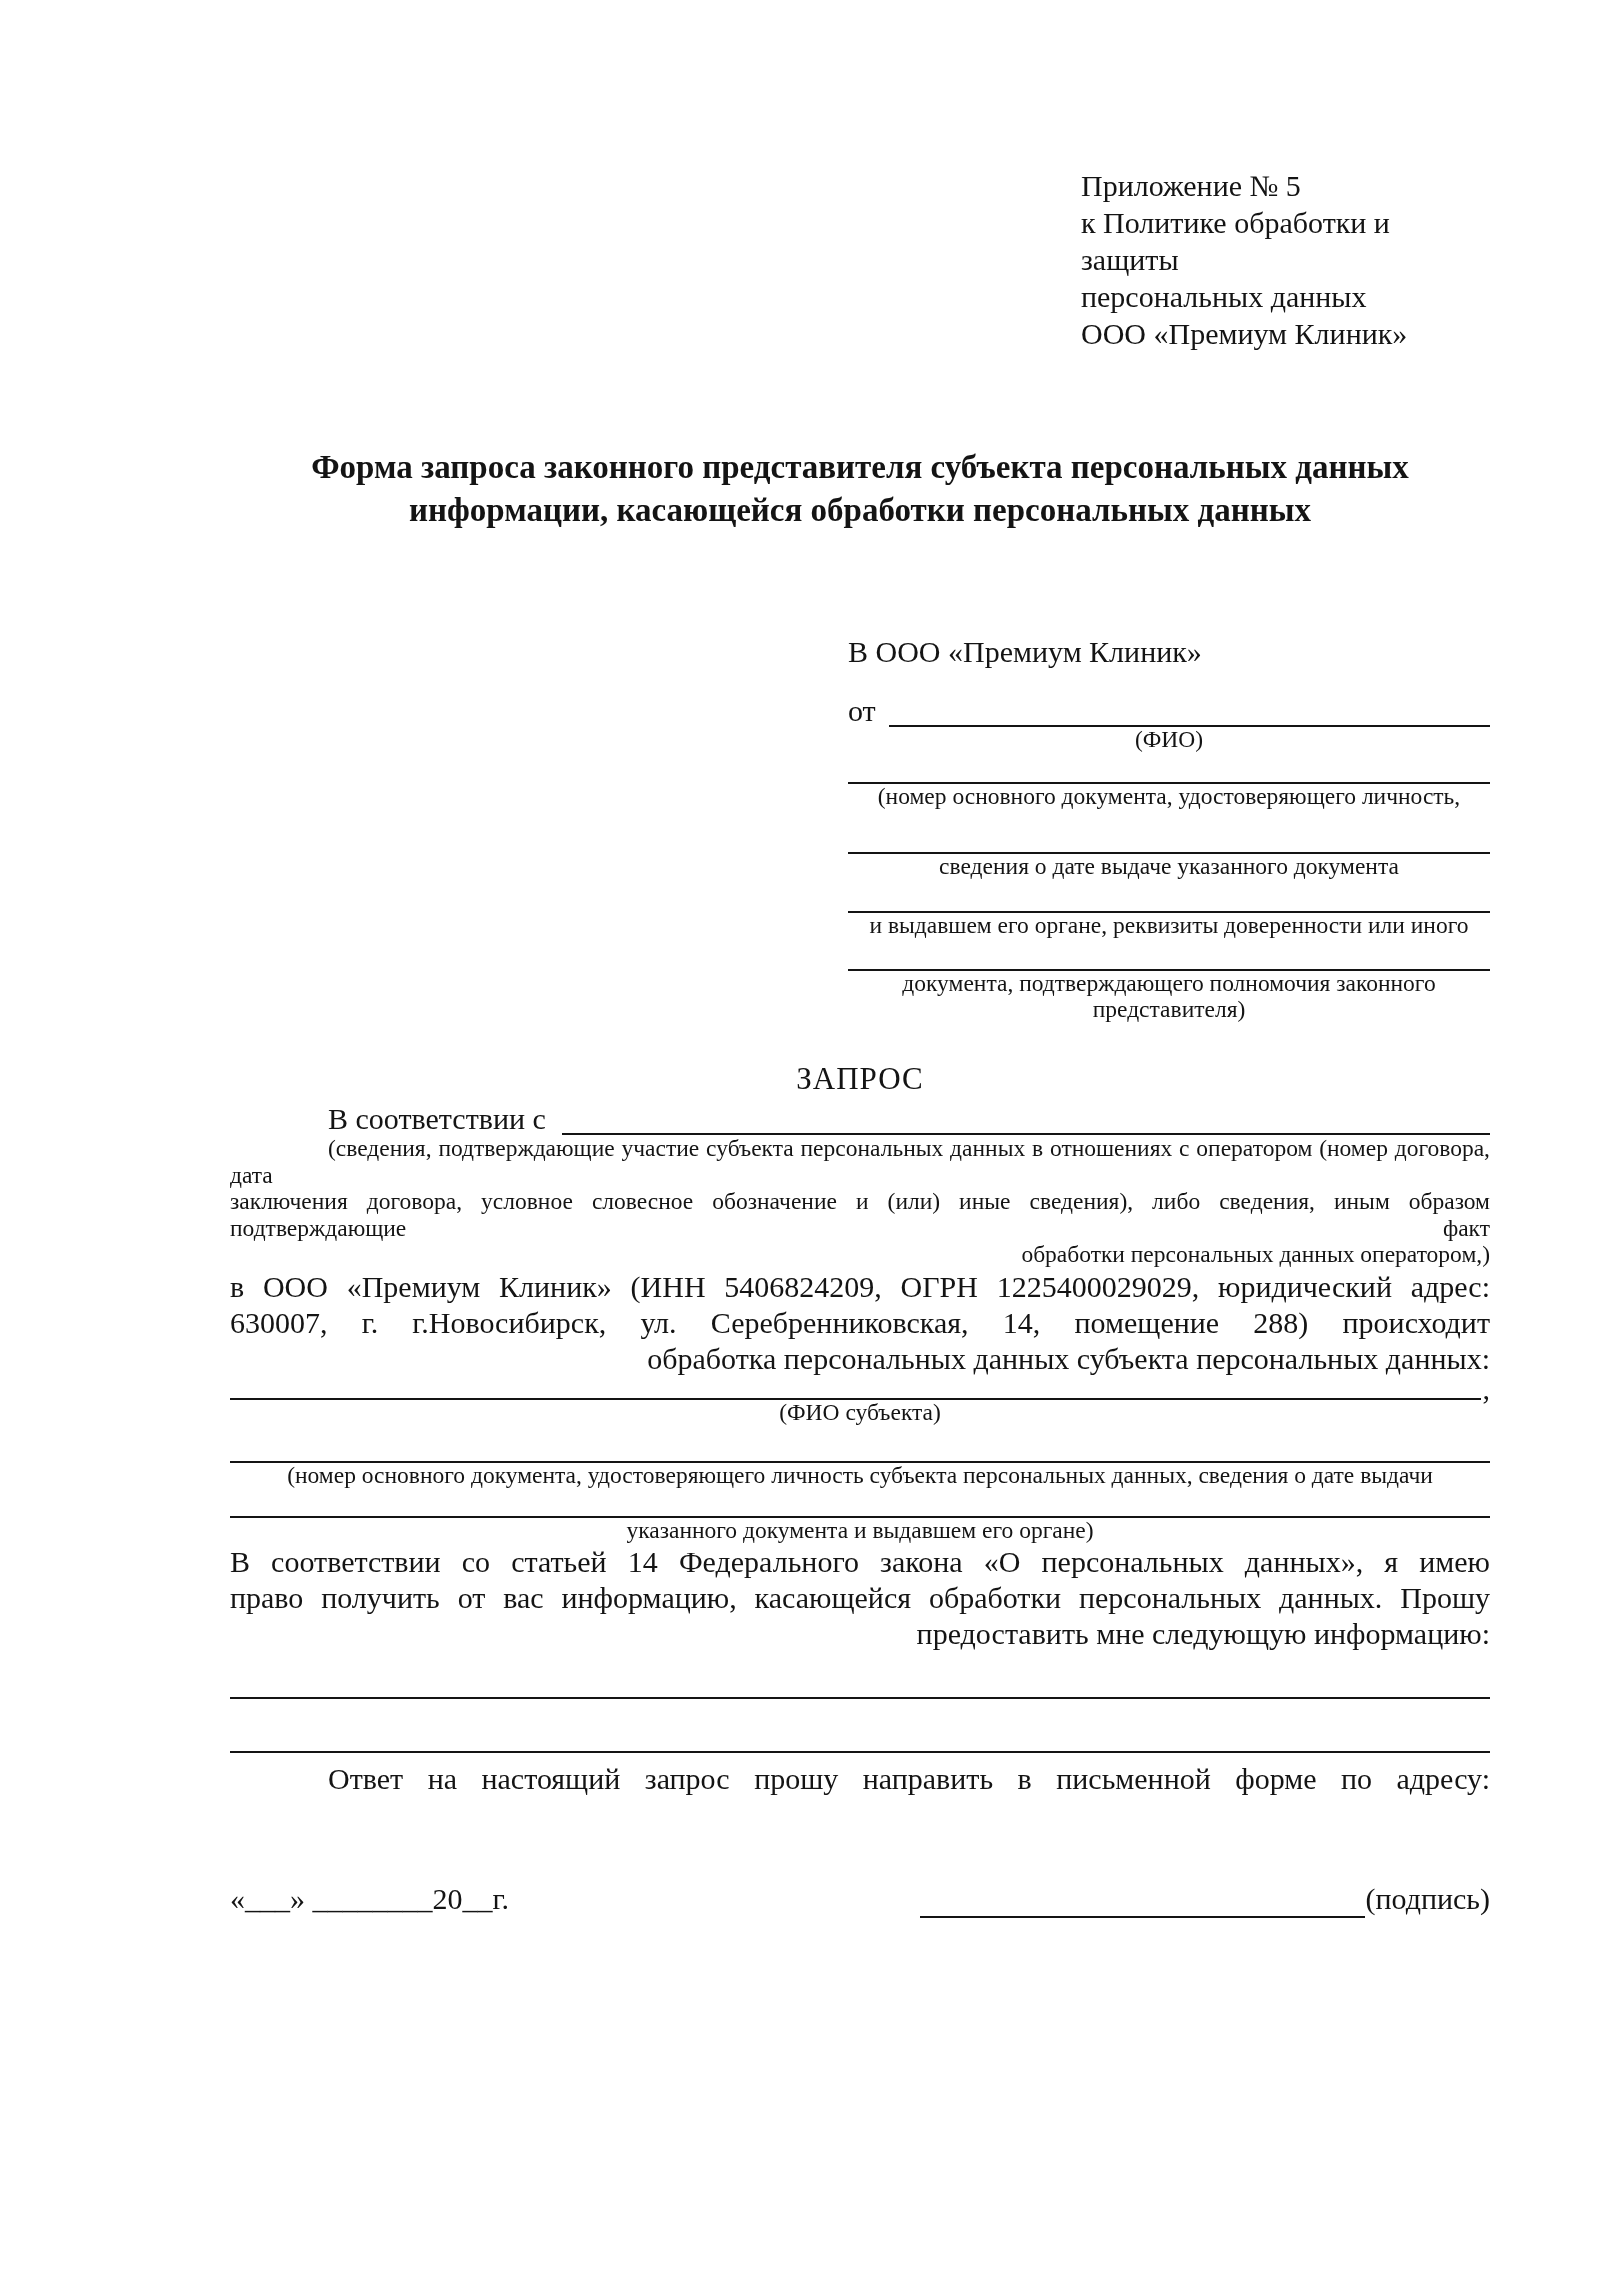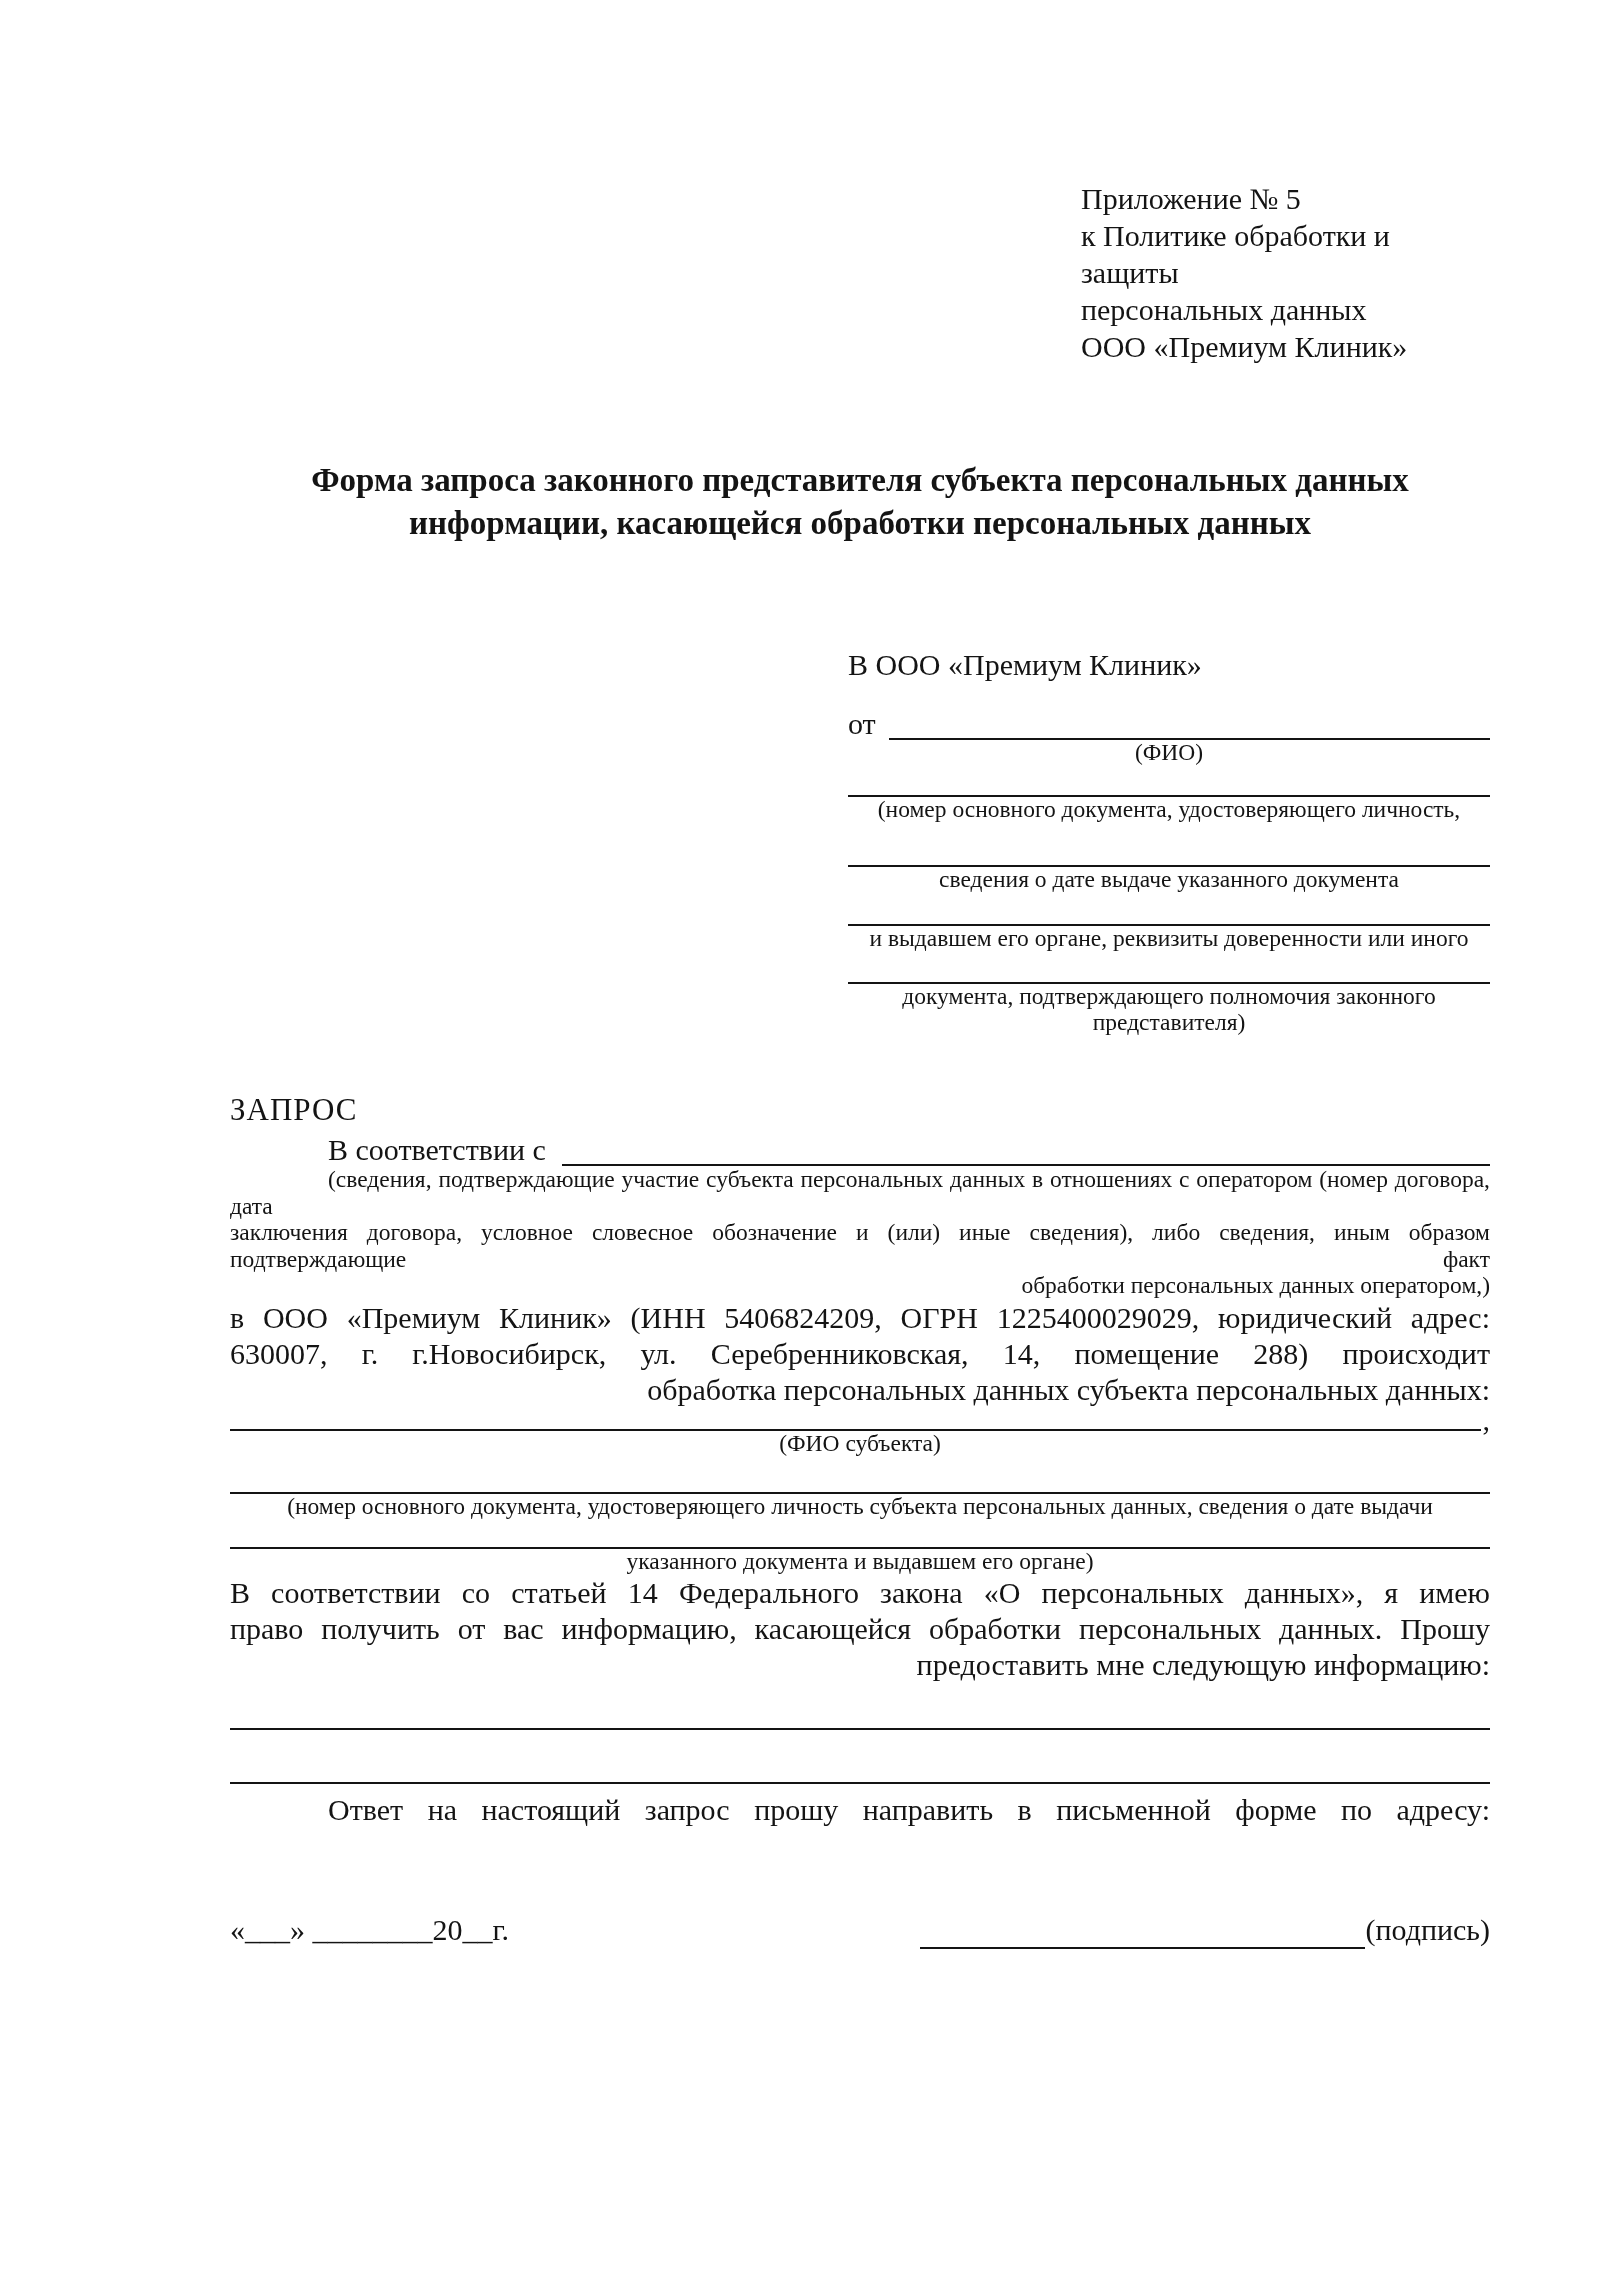--- a/index.html
+++ b/index.html
@@ -10,40 +10,40 @@
     color: #141414;
     position: relative;
     overflow: hidden;
   }
   .sheet {
     position: absolute; inset: 0;
     padding: 167px 131px 0 230px; 
     font-size: 30px; line-height: 36px;
   }
   
-  .header-block { margin-left: 851px; line-height: 37px; margin-top: 13px; }
+  .header-block { margin-left: 851px; line-height: 37px; }
   
   .doc-title {
     margin-top: 94px; text-align: center;
     font-weight: bold; font-size: 33px; line-height: 43px;
   }
   
   .addressee { margin-top: 98px; margin-left: 618px; }
   .addr-to { line-height: 43px; }
   .from-row { display: flex; align-items: flex-end; height: 33px; margin-top: 21px; }
   .from-label { line-height: 33px; flex: 0 0 auto; padding-right: 13.7px; }
   .fill { flex: 1 1 auto; border-bottom: 2.9px solid #141414; height: 100%; }
   .caption { font-size: 23.5px; line-height: 25.5px; text-align: center; }
   .blank-line { border-bottom: 2.9px solid #141414; }
   .bl-1 { height: 21.6px; margin-top: 9.8px; }
   .bl-2 { height: 45px; }
   .bl-3 { height: 33px; }
   .bl-4 { height: 33px; }
   
-  .request-heading { margin-top: 55px; font-size: 31px; line-height: 39px; letter-spacing: 1px; }
+  .request-heading { margin-top: 37px; text-align: center; font-size: 31px; line-height: 39px; letter-spacing: 1px; }
   .intro-row { display: flex; align-items: flex-end; height: 33px; margin-top: 3.9px; }
   .intro-prefix { line-height: 33px; flex: 0 0 auto; padding-left: 98px; padding-right: 15.7px; }
   .small-just { font-size: 23.5px; line-height: 26.5px; }
   .jline { text-align: justify; text-align-last: justify; }
   .jline-last { text-align: right; }
   .indent { text-indent: 98px; }
   .para { margin-top: 1px; }
   .subject-row { display: flex; align-items: flex-end; height: 23.5px; }
   .subject-comma { flex: 0 0 auto; line-height: 23.5px; padding-left: 2px; }
   .sr-2 { height: 37px; }

